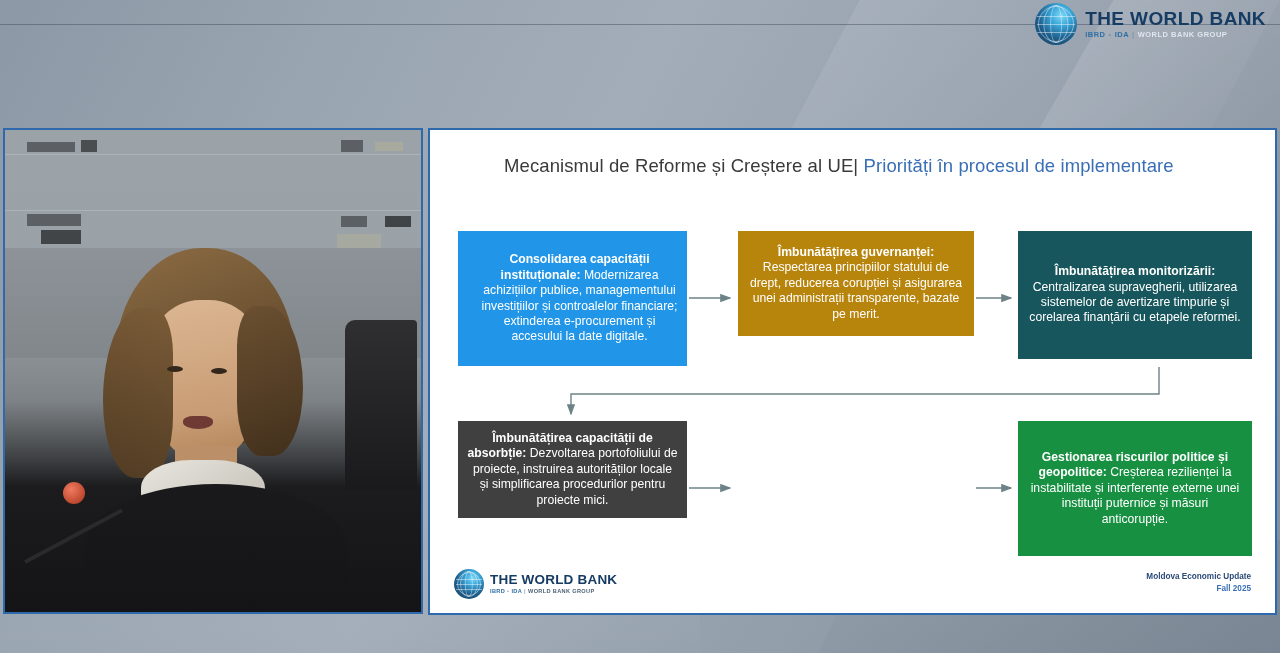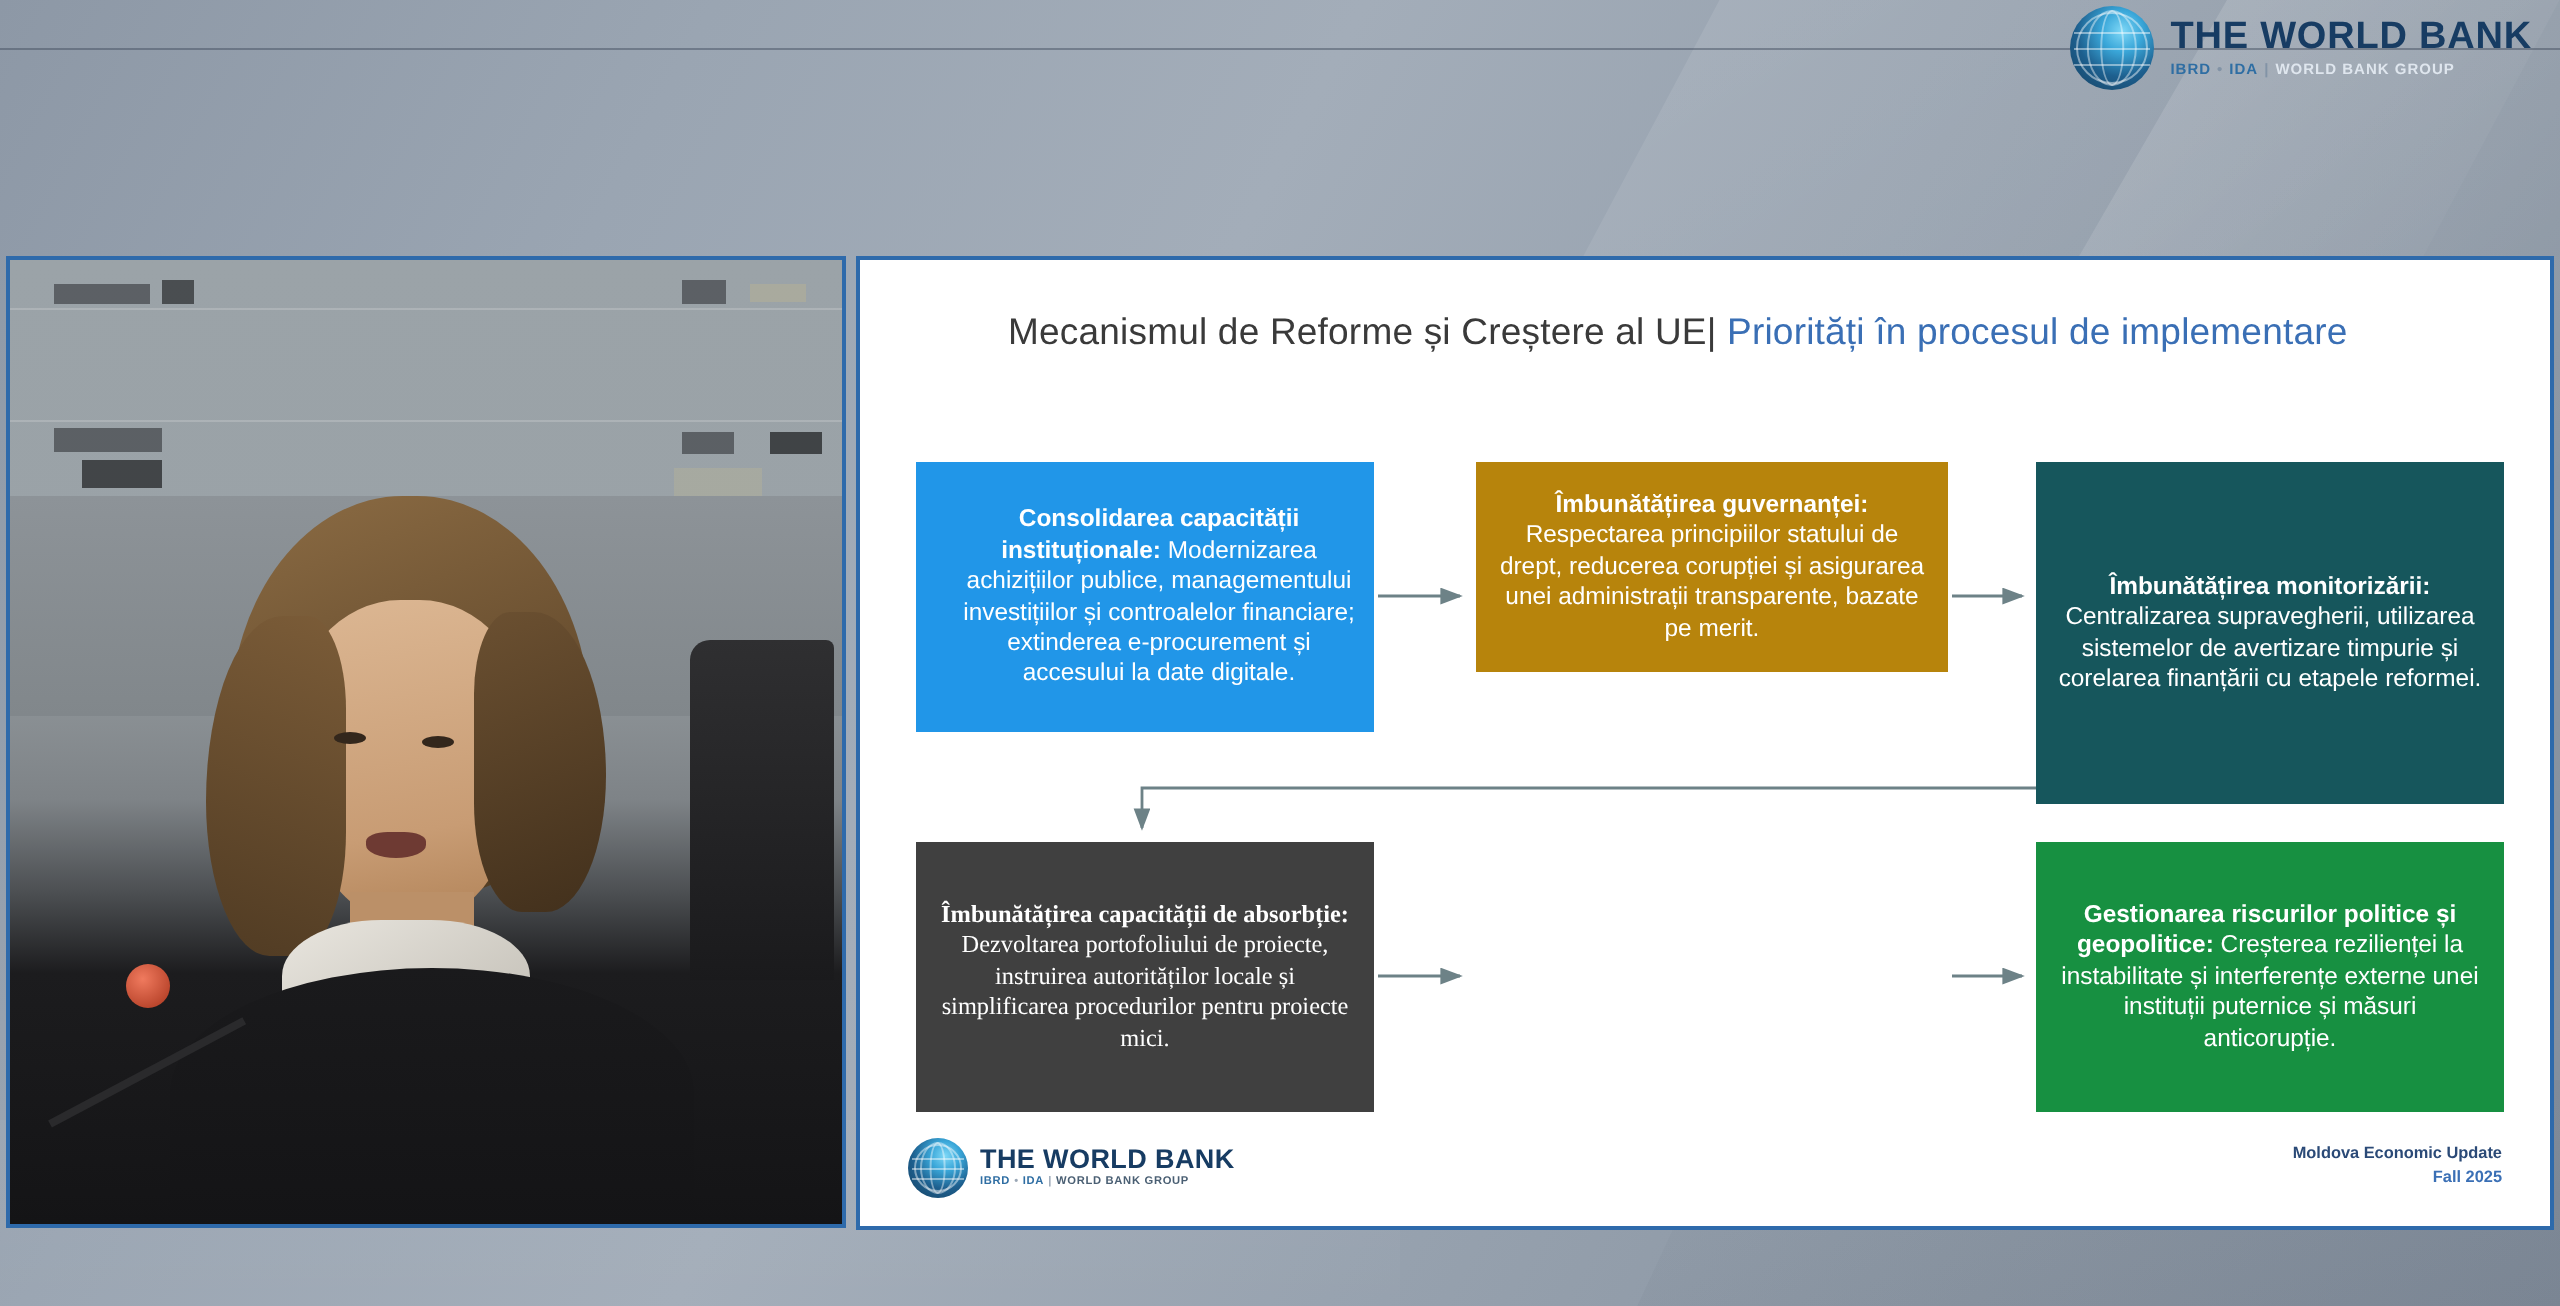--- a/index.html
+++ b/index.html
@@ -207,23 +207,23 @@
     text-align: center;
     padding: 10px 9px;
     display: flex; align-items: center; justify-content: center;
   }
   .fbox .inner { width: 100%; }
   .fbox b { font-weight: bold; }
 
   
   .fbox.b1 { left: 28px;  top: 101px; width: 229px; height: 135px; background: #2196E8; }
   .fbox.b2 { left: 308px; top: 101px; width: 236px; height: 105px; background: #B7840C; }
-  .fbox.b3 { left: 588px; top: 101px; width: 234px; height: 171px; background: #16565C; }
-  
-  .fbox.b4 { left: 28px;  top: 291px; width: 229px; height: 135px; background: #404040; font-family: Liberation Serif, serif; }
+  .fbox.b3 { left: 588px; top: 101px; width: 234px; height: 128px; background: #16565C; }
+  
+  .fbox.b4 { left: 28px;  top: 291px; width: 229px; height: 97px; background: #404040; }
   .fbox.b5 { left: 308px; top: 291px; width: 236px; height: 135px; background: #B06CC6; }
   .fbox.b6 { left: 588px; top: 291px; width: 234px; height: 135px; background: #179041; }
 
   .connectors { position: absolute; left: 0; top: 0; width: 849px; height: 487px; pointer-events: none; }
 
   .slide-footer-logo {
     position: absolute; left: 24px; bottom: 14px;
     display: flex; align-items: center; gap: 6px;
   }
   .slide-footer-logo .globe { width: 30px; height: 30px; }

